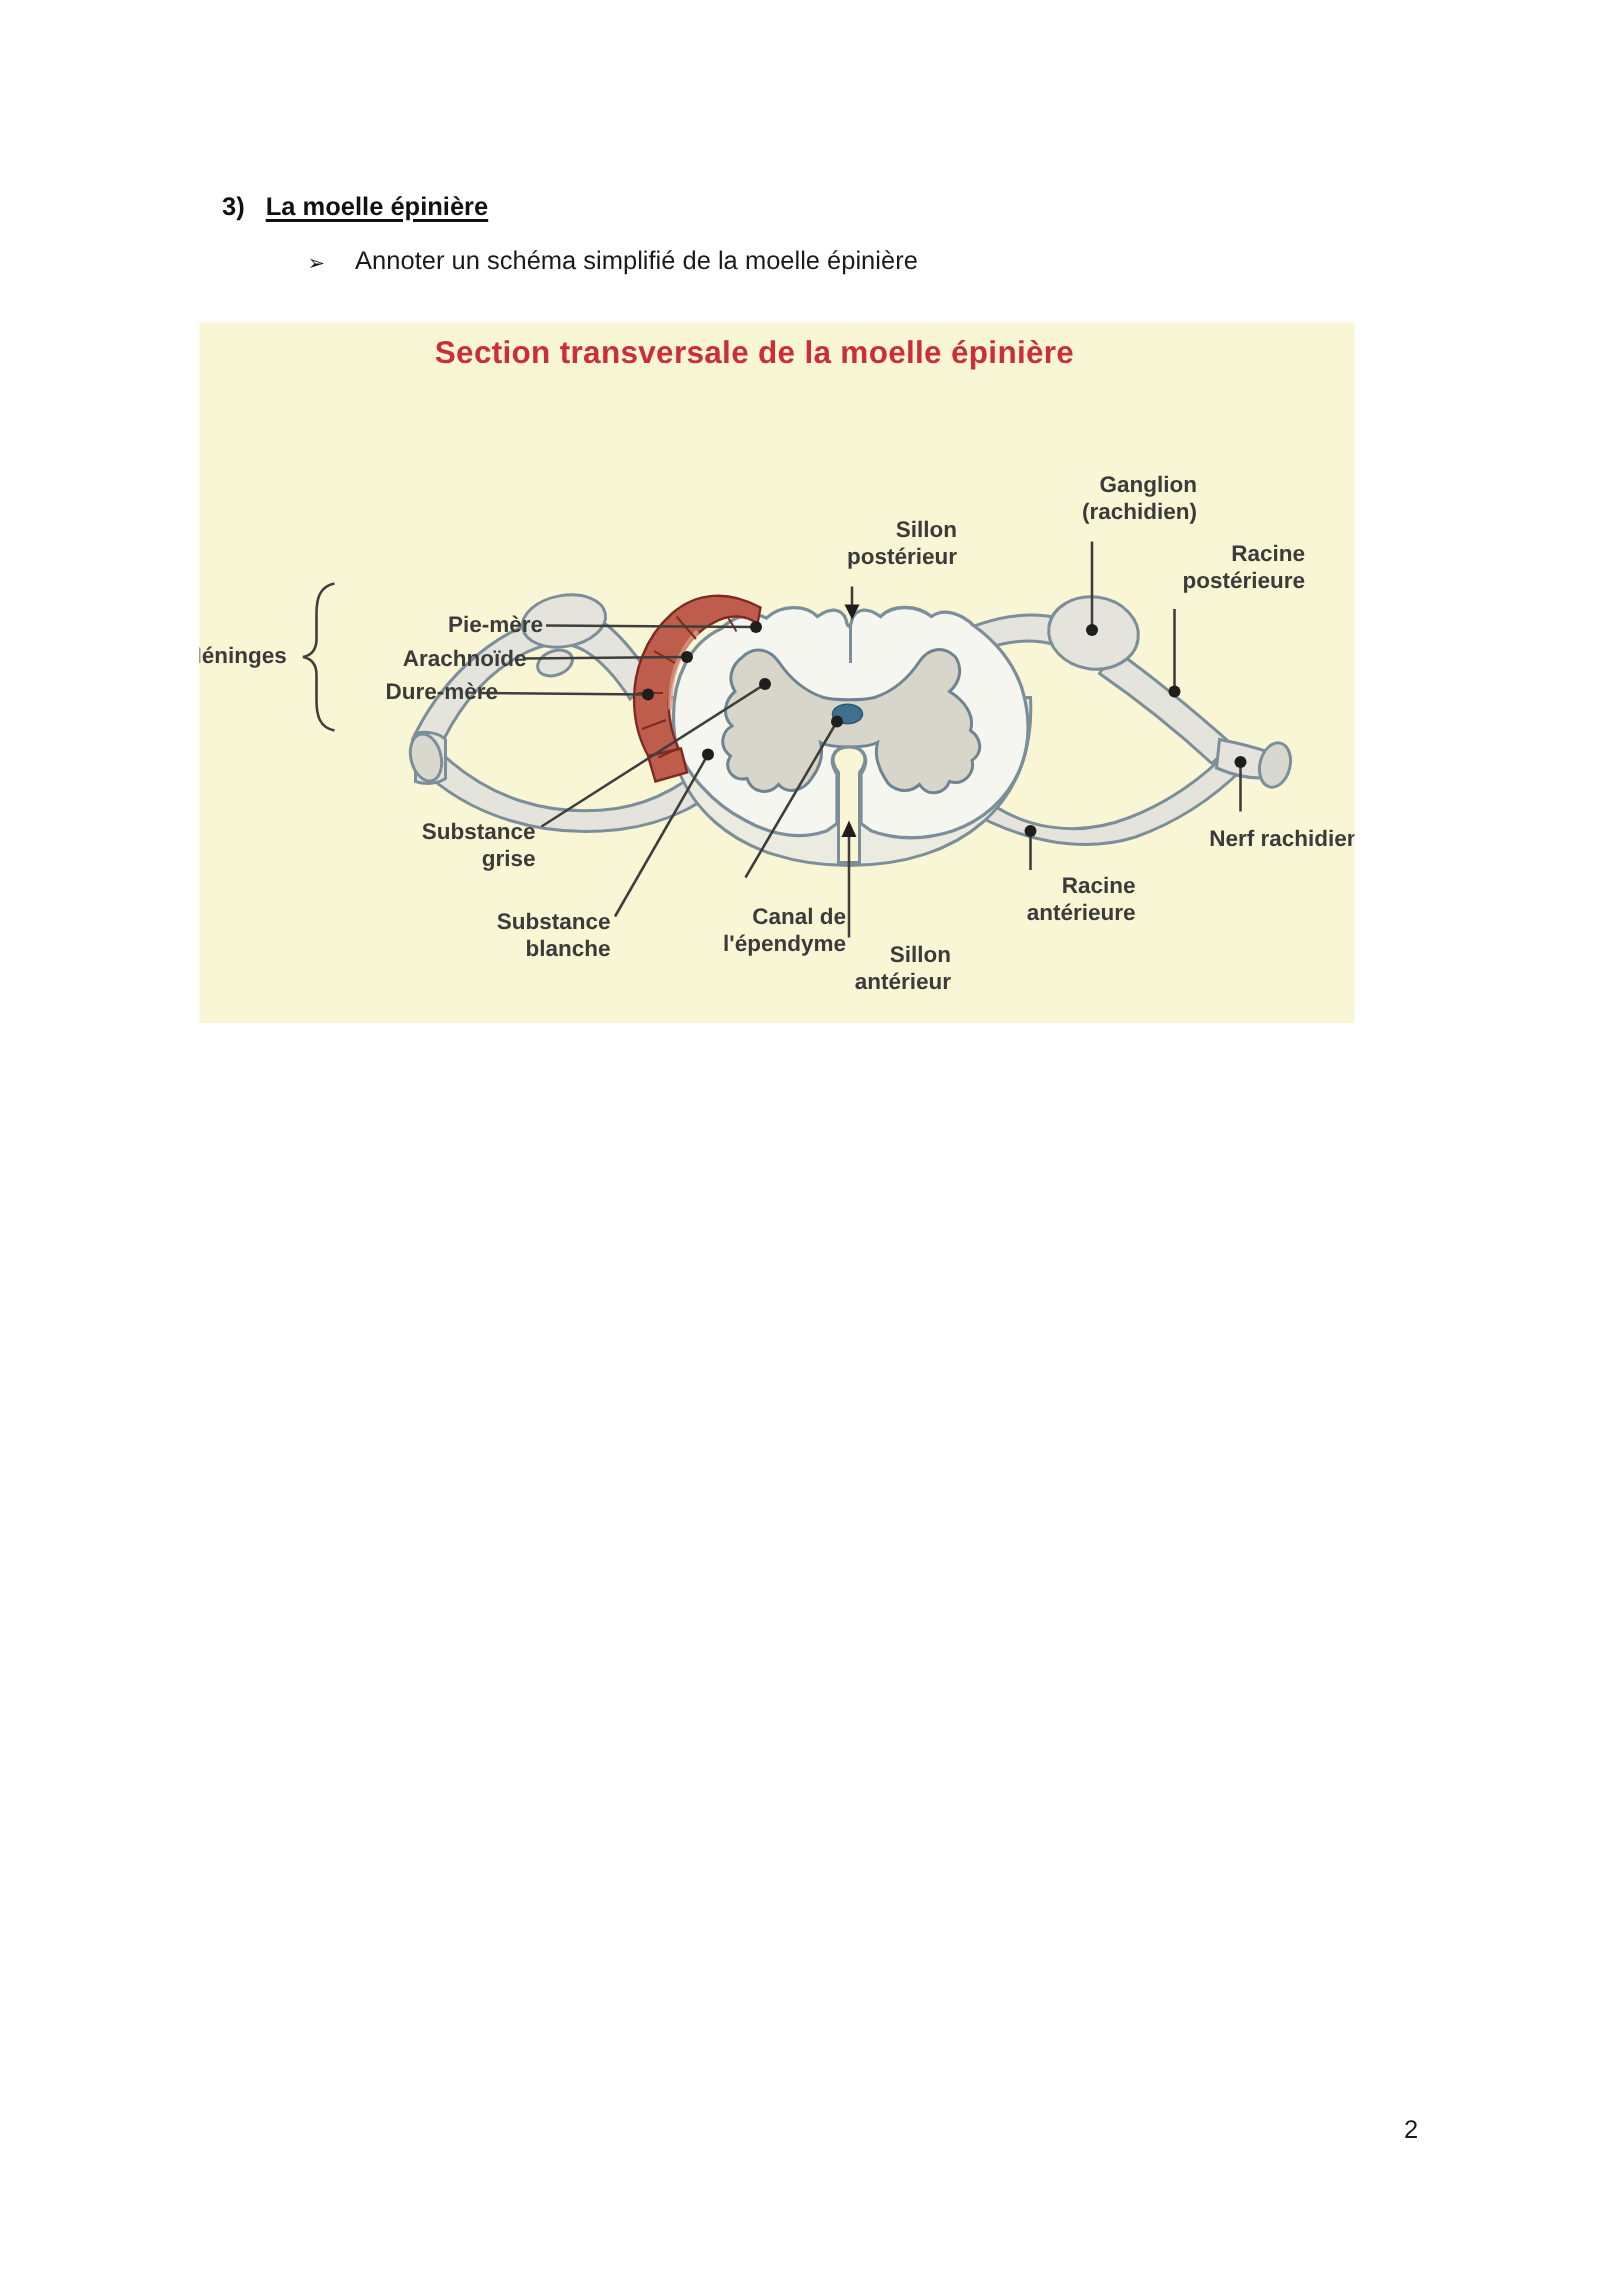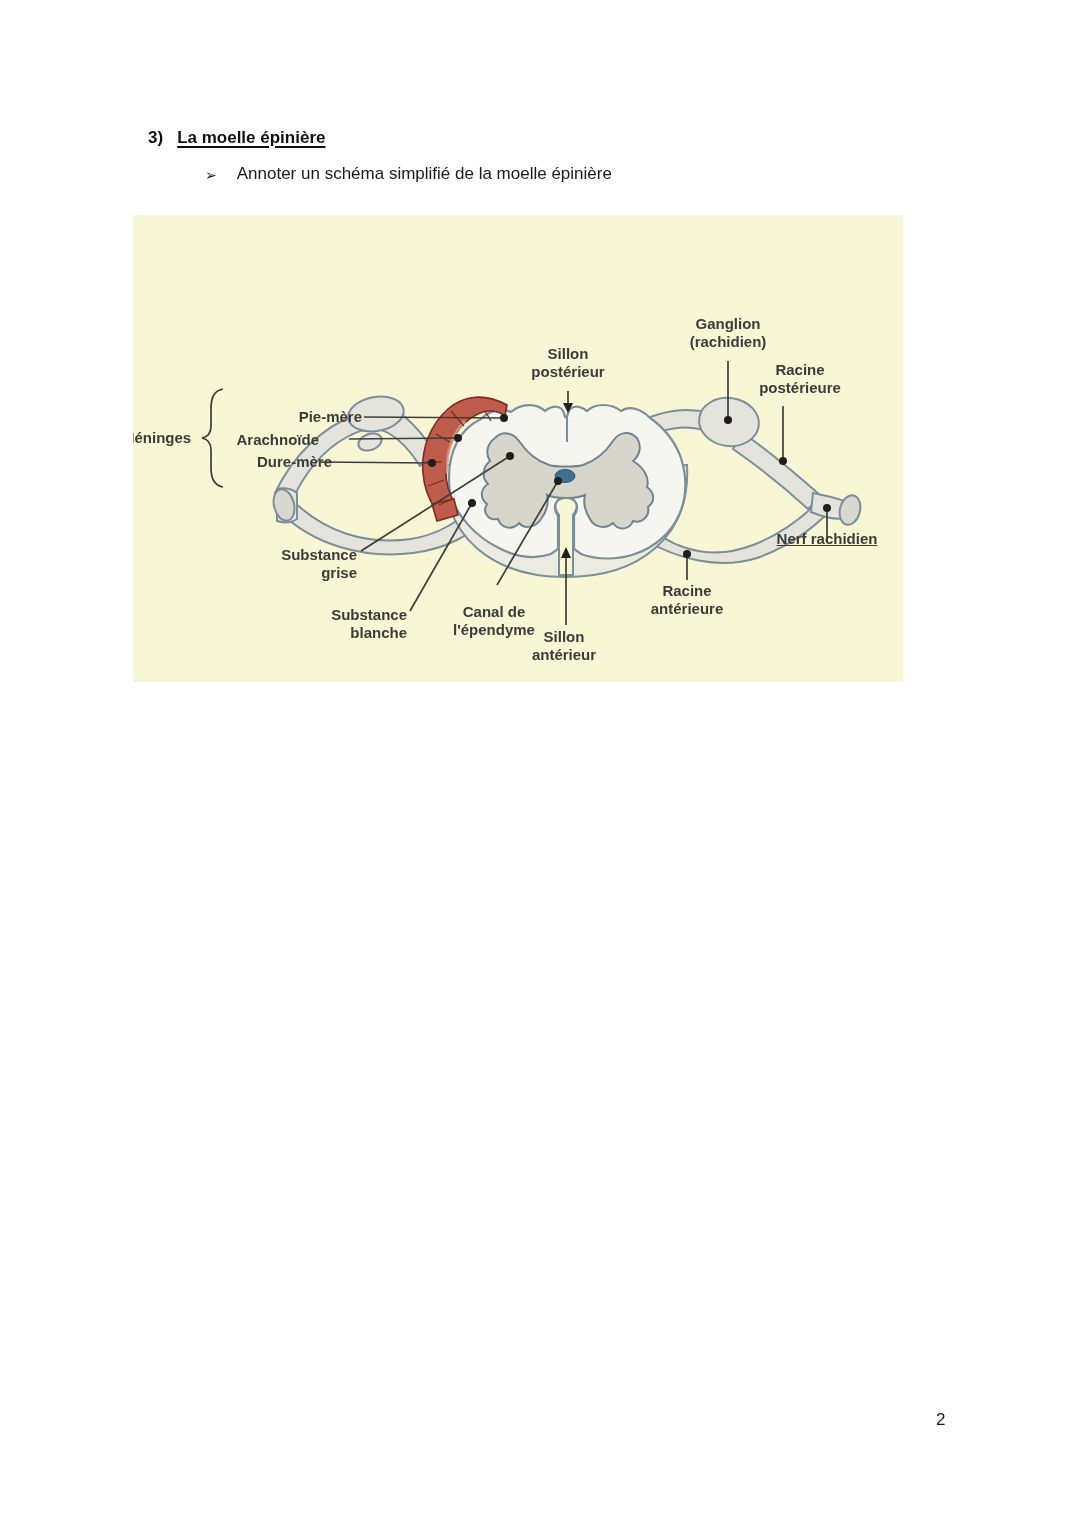--- a/index.html
+++ b/index.html
@@ -30,21 +30,21 @@
   .fig-title {
     position:absolute; left:0; right:30px; top:9px; text-align:center;
     font-size:21px; font-weight:bold; color:var(--title-red,#cb2e36);
     letter-spacing:.2px;
   }
   .fig-svg { position:absolute; left:0; top:0; width:770px; height:467px; }
   .fig-label {
     position:absolute; font-size:15px; font-weight:bold; line-height:1.22;
     color:var(--label-text,#3b3b39); white-space:pre-line;
   }
-  .fl-center { text-align:center; width:140px; }
+  .fl-center { text-align:right; width:140px; }
   .fl-right  { text-align:right; }
   .fl-wide   { width:160px; }
 
   
   .nerve   { fill:var(--nerve-fill,#e4e4dd); stroke:var(--outline-slate,#7c8f99); stroke-width:2; }
   .nerve-cap { fill:#d9d8cf; stroke:var(--outline-slate,#7c8f99); stroke-width:2; }
   .rim     { fill:#ecebe0; stroke:var(--outline-slate,#7c8f99); stroke-width:2; }
   .cord    { fill:#f6f6f1; stroke:var(--outline-slate,#7c8f99); stroke-width:2.2; }
   .graym   { fill:var(--gray-matter,#d8d6ca); stroke:#6e8591; stroke-width:2; }
   .canal   { fill:var(--central-canal,#3f7090); stroke:#2d5a74; stroke-width:1; }
@@ -64,20 +64,21 @@
 <div class="heading">
   <span class="num">3)</span><span class="ttl">La moelle épinière</span>
 </div>
 
 <div class="bullet-line">
   <span class="marker">➢</span>
   <span>Annoter un schéma simplifié de la moelle épinière</span>
 </div>
 
 <div class="figure">
+  <div class="fig-title">Section transversale de la moelle épinière</div>
 
   <svg class="fig-svg" viewBox="0 0 770 467" aria-hidden="true">
 
     <g>
 
       <path class="nerve" d="M142,278 C160,240 190,212 222,200 C244,191 262,193 272,202 C284,212 293,224 302,238 L287,251 C278,237 267,225 257,219 C244,211 228,214 214,222 C192,234 172,256 158,288 Z"></path>
       <ellipse class="nerve" cx="243" cy="199" rx="28" ry="17" transform="rotate(-10 243 199)"></ellipse>
       <ellipse class="nerve" cx="237" cy="227" rx="12" ry="8" transform="rotate(-20 237 227)"></ellipse>
 
       <path class="nerve" d="M146,296 C180,330 230,344 280,338 C312,334 340,320 356,300 L344,288 C328,306 304,320 278,324 C234,330 192,318 158,284 Z"></path>
@@ -146,34 +147,34 @@
       <circle class="dot" cx="425" cy="266" r="4"></circle>
       <circle class="dot" cx="595" cy="205" r="4"></circle>
       <circle class="dot" cx="650" cy="246" r="4"></circle>
       <circle class="dot" cx="694" cy="293" r="4"></circle>
       <circle class="dot" cx="554" cy="339" r="4"></circle>
     </g>
   </svg>
 
   <div class="fig-label" style="left:-11px; top:214px; white-space:nowrap;">Méninges</div>
   <div class="fig-label fl-right" style="right:541px; top:193px;">Pie-mère</div>
-  <div class="fig-label fl-right" style="right:584px; top:216px;">Arachnoïde</div>
+  <div class="fig-label fl-right" style="right:552px; top:216px;">Arachnoïde</div>
   <div class="fig-label fl-right" style="right:571px; top:238px;">Dure-mère</div>
   <div class="fig-label fl-center" style="left:365px; top:130px;">Sillon
 postérieur</div>
   <div class="fig-label fl-center" style="left:525px; top:100px;">Ganglion
 (rachidien)</div>
   <div class="fig-label fl-center" style="left:597px; top:146px;">Racine
 postérieure</div>
   <div class="fig-label fl-right" style="right:546px; top:331px;">Substance
 grise</div>
   <div class="fig-label fl-right" style="right:496px; top:391px;">Substance
 blanche</div>
   <div class="fig-label fl-center" style="left:291px; top:388px;">Canal de
 l'épendyme</div>
   <div class="fig-label fl-center" style="left:361px; top:413px;">Sillon
 antérieur</div>
   <div class="fig-label fl-center" style="left:484px; top:367px;">Racine
 antérieure</div>
-  <div class="fig-label fl-center fl-wide" style="left:614px; top:315px;text-decoration:underline;">Nerf rachidien</div>
+  <div class="fig-label fl-center fl-wide" style="left:614px; top:336px;">Nerf rachidien</div>
 </div>
 
 <div class="page-number">2</div>
 
 </body></html>

